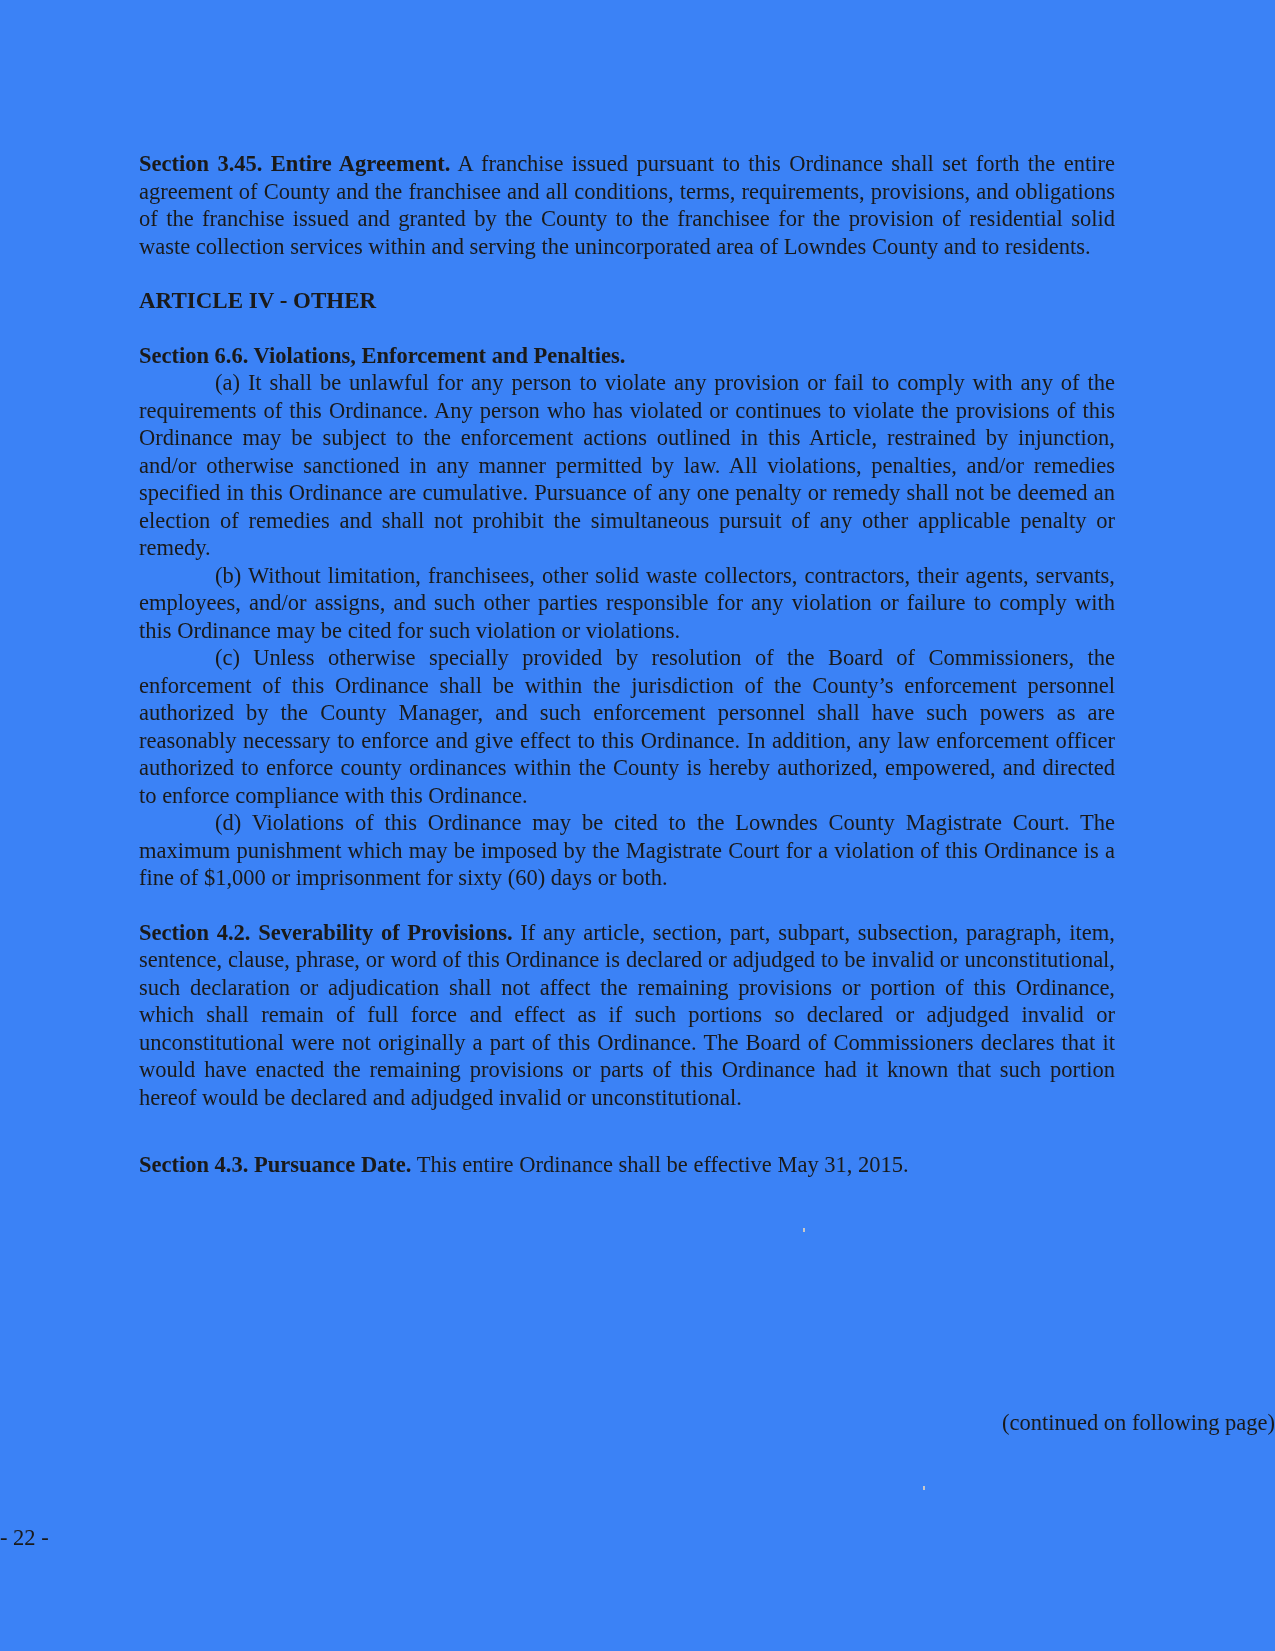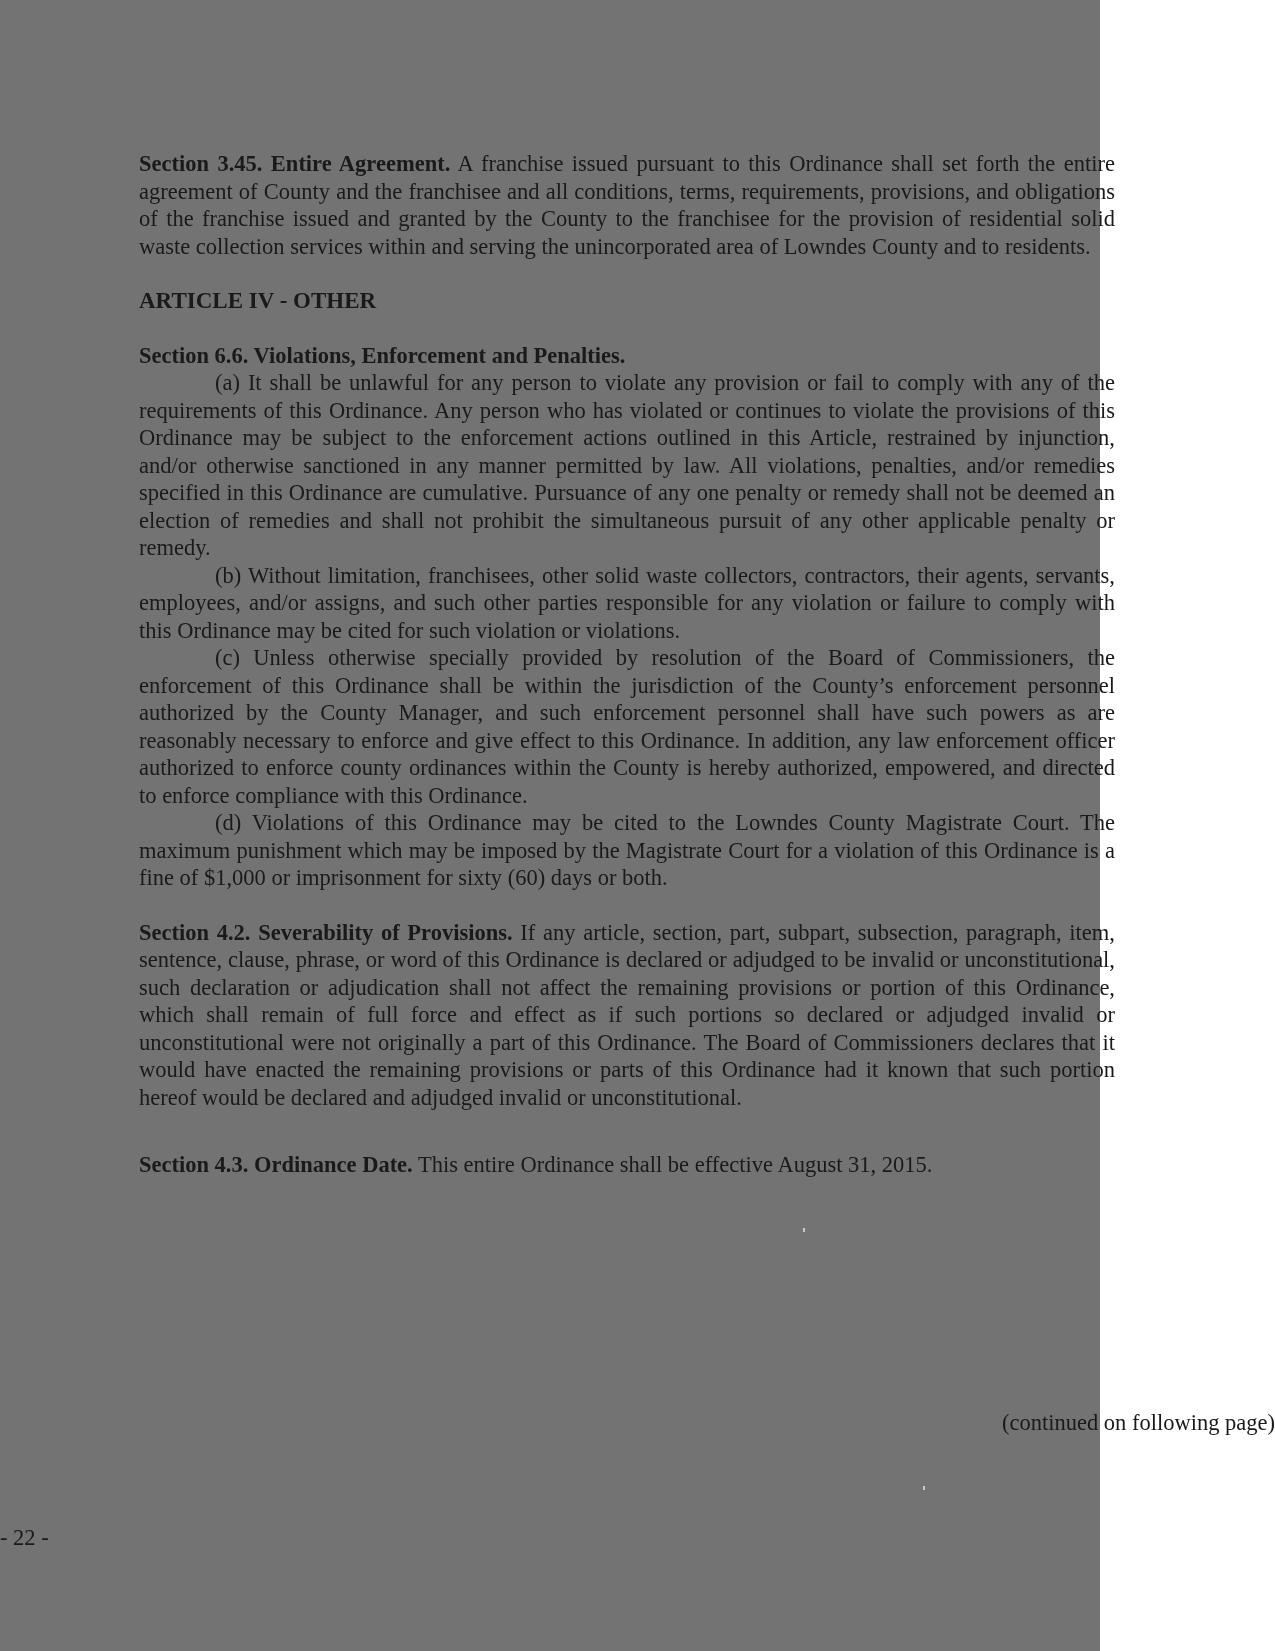--- a/index.html
+++ b/index.html
@@ -1,21 +1,21 @@
 <!DOCTYPE html>
 <html><head>
 <meta charset="utf-8">
 <style>
   html, body { margin: 0; padding: 0; background: #ffffff; }
   body {
     width: 1275px; height: 1651px; position: relative; overflow: hidden;
     font-family: "Liberation Serif", "DejaVu Serif", serif;
     color: #1a1a1a;
   }
-  .page { position: absolute; left: 0; top: 0; width: 1100px; height: 1651px; background: #737373; }
+  .page { position: absolute; left: 0; top: 0; width: 1275px; height: 1651px; background: #3b82f6; }
   .content {
     position: absolute; left: 139px; top: 150px; width: 976px;
     font-size: 22.5px; line-height: 27.5px; text-align: justify;
   }
   p { margin: 0; }
   .b { font-weight: bold; }
   .indent { text-indent: 76px; }
   .gap-s { height: 22px; }
   .gap-m { height: 27px; }
   .gap-l { height: 40px; }
@@ -39,21 +39,21 @@
     <p class="b">Section 6.6. Violations, Enforcement and Penalties.</p>
     <p class="indent">(a)  It shall be unlawful for any person to violate any provision or fail to comply with any of the requirements of this Ordinance. Any person who has violated or continues to violate the provisions of this Ordinance may be subject to the enforcement actions outlined in this Article, restrained by injunction, and/or otherwise sanctioned in any manner permitted by law. All violations, penalties, and/or remedies specified in this Ordinance are cumulative. Pursuance of any one penalty or remedy shall not be deemed an election of remedies and shall not prohibit the simultaneous pursuit of any other applicable penalty or remedy.</p>
     <p class="indent">(b)  Without limitation, franchisees, other solid waste collectors, contractors, their agents, servants, employees, and/or assigns, and such other parties responsible for any violation or failure to comply with this Ordinance may be cited for such violation or violations.</p>
     <p class="indent">(c)  Unless otherwise specially provided by resolution of the Board of Commissioners, the enforcement of this Ordinance shall be within the jurisdiction of the County’s enforcement personnel authorized by the County Manager, and such enforcement personnel shall have such powers as are reasonably necessary to enforce and give effect to this Ordinance.  In addition, any law enforcement officer authorized to enforce county ordinances within the County is hereby authorized, empowered, and directed to enforce compliance with this Ordinance.</p>
     <p class="indent">(d)  Violations of this Ordinance may be cited to the Lowndes County Magistrate Court. The maximum punishment which may be imposed by the Magistrate Court for a violation of this Ordinance is a fine of $1,000 or imprisonment for sixty (60) days or both.</p>
 
     <div class="gap-m"></div>
     <p><span class="b">Section 4.2. Severability of Provisions.</span><span> If any article, section, part, subpart, subsection, paragraph, item, sentence, clause, phrase, or word of this Ordinance is declared or adjudged to be invalid or unconstitutional, such declaration or adjudication shall not affect the remaining provisions or portion of this Ordinance, which shall remain of full force and effect as if such portions so declared or adjudged invalid or unconstitutional were not originally a part of this Ordinance. The Board of Commissioners declares that it would have enacted the remaining provisions or parts of this Ordinance had it known that such portion hereof would be declared and adjudged invalid or unconstitutional.</span></p>
 
     <div class="gap-l"></div>
-    <p><span class="b">Section 4.3.</span> <span class="b">Ordinance Date.</span><span> This entire Ordinance shall be effective August 31, 2015.</span></p>
+    <p><span class="b">Section 4.3.</span> <span class="b">Pursuance Date.</span><span> This entire Ordinance shall be effective May 31, 2015.</span></p>
 
     <div class="gap-s"></div>
   </div>
 
   <p class="continued">(continued on following page)</p>
   <p class="pagenum">- 22 -</p>
 
   <span class="speck" style="left:803px;top:1228px"></span>
   <span class="speck" style="left:923px;top:1486px"></span>
 </div>

